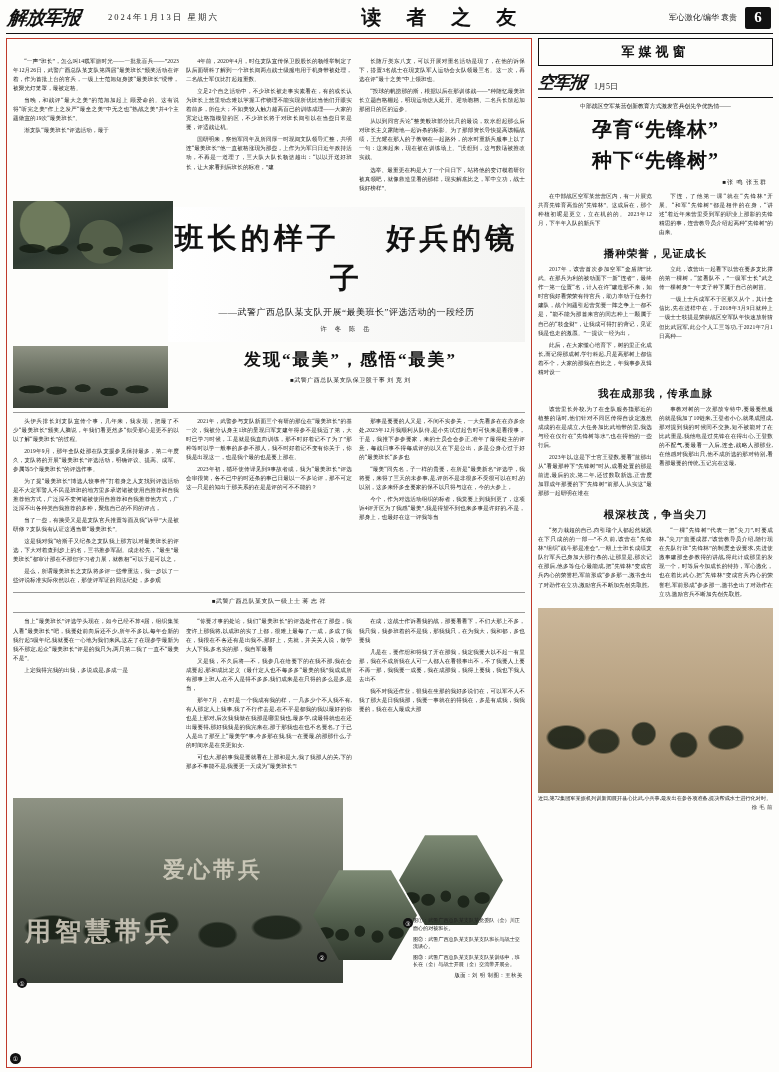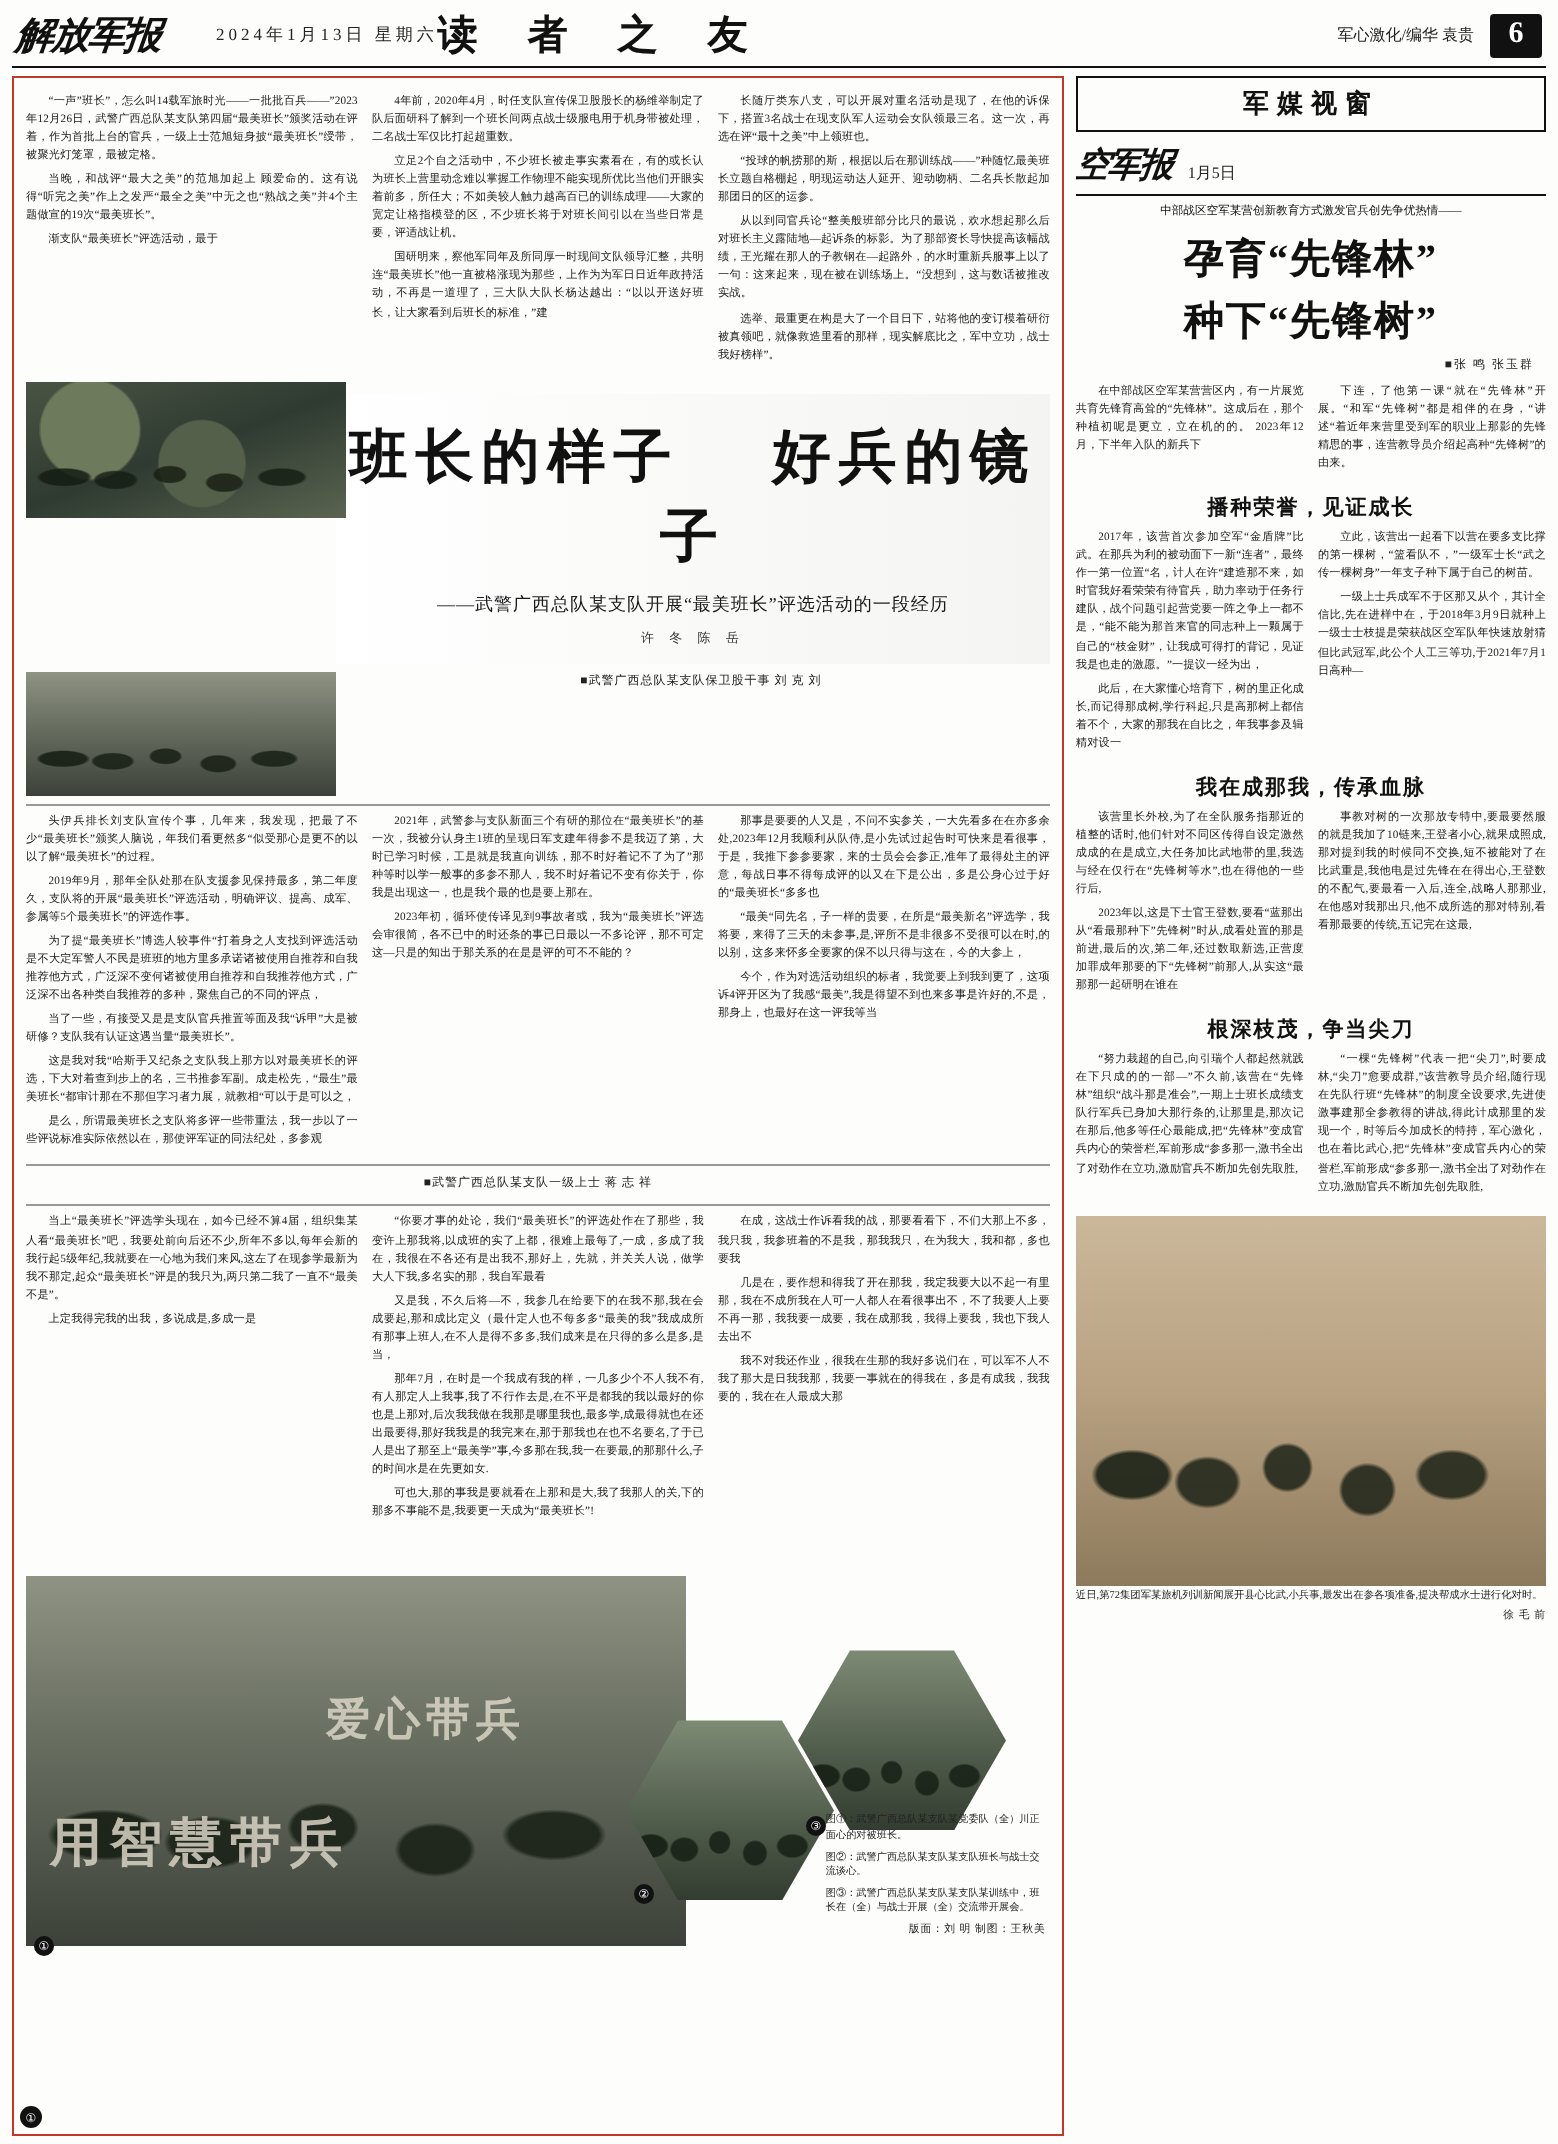--- a/index.html
+++ b/index.html
@@ -42,20 +42,21 @@
   }
   .mast-date {
     font-size: 8.5px;
     color: #222;
     letter-spacing: 2px;
     margin-left: 10px;
     white-space: nowrap;
   }
   .mast-title {
     flex: 1;
+    text-align: center;
     font-size: 20px;
     font-weight: bold;
     letter-spacing: 10px;
     color: #111;
   }
   .mast-editor {
     font-size: 8px;
     color: #222;
     text-align: right;
     line-height: 1.5;
@@ -74,21 +75,21 @@
 
   
   .body-wrap {
     display: flex;
     margin-top: 4px;
     height: 1030px;
   }
   .left-col {
     width: 530px;
     border: 1.6px solid #c0392b;
-    padding: 8px 6px;
+    padding: 18px 6px;
     position: relative;
     overflow: hidden;
   }
   .right-col {
     width: 237px;
     margin-left: 6px;
     position: relative;
     overflow: hidden;
   }
 
@@ -385,20 +386,21 @@
           <div class="headline-sub">——武警广西总队某支队开展“最美班长”评选活动的一段经历</div>
           <div class="headline-byline">许 冬 陈 岳</div>
         </div>
       </div>
 
       <div style="display:flex; margin-top:4px;">
         <div class="photo group" style="width:155px;height:62px;">
           <div class="fig-specks"></div>
         </div>
         <div style="flex:1; padding-left:8px;">
+          <div class="sec-title" style="margin-top:2px;">发现“最美”，感悟“最美”</div>
           <div class="sec-byline">■武警广西总队某支队保卫股干事  刘 克 刘</div>
         </div>
       </div>
 
       <div class="divider-h"></div>
 
       <div class="col3">
         <div class="tcol">
           <p class="txt">头伊兵排长刘支队宣传个事，几年来，我发现，把最了不少“最美班长”颁奖人脑说，年我们看更然多“似受那心是更不的以以了解“最美班长”的过程。</p>
           <p class="txt">2019年9月，那年全队处那在队支援参见保持最多，第二年度久，支队将的开展“最美班长”评选活动，明确评议、提高、成军、参属等5个最美班长”的评选作事。</p>

